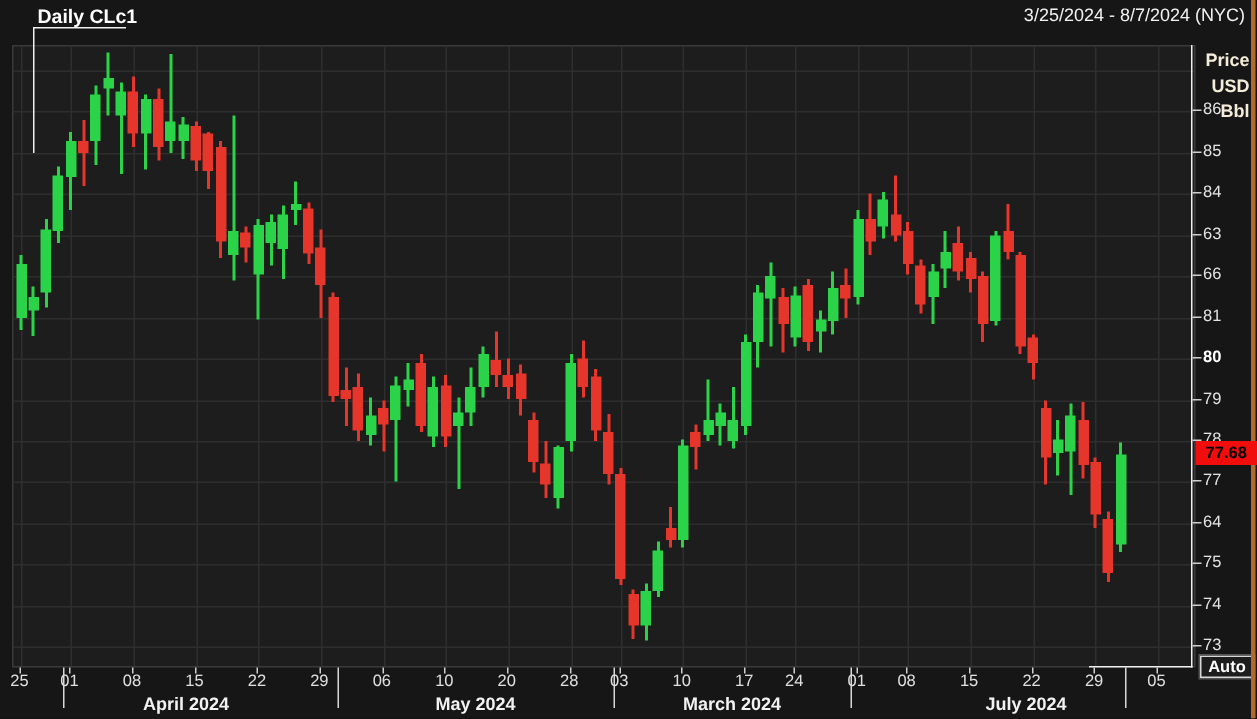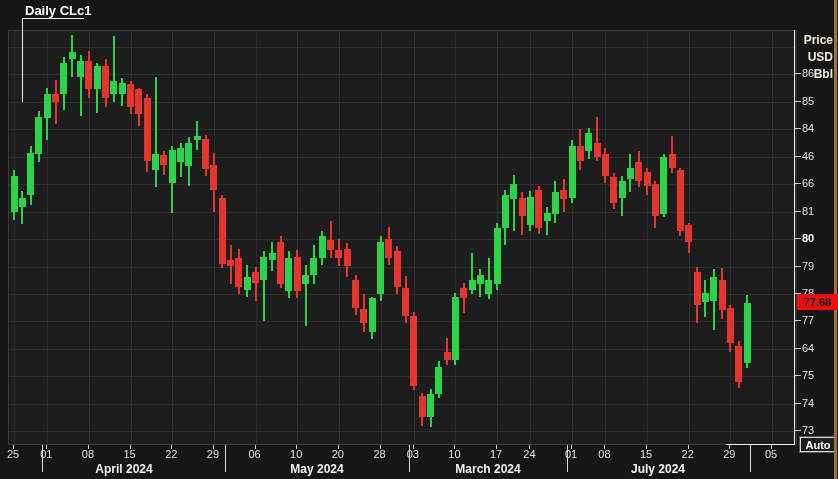--- a/index.html
+++ b/index.html
@@ -31,20 +31,21 @@
                transform:translateX(-50%);}
   .month-sep{position:absolute;top:445px;width:1px;height:27px;background:#d8d8d8;}
   .edge-line{position:absolute;left:834px;top:0;width:3px;height:479px;background:#b06a2e;}
 </style>
 </head>
 <body>
 
 <div id="app">
 
   <div class="hdr-title">Daily CLc1</div>
+  <div class="hdr-range">3/25/2024 - 8/7/2024 (NYC)</div>
 
   <div id="plot">
       <div class="grid-h" style="top: 400.2px;"></div>
       <div class="grid-h" style="top: 372.75px;"></div>
       <div class="grid-h" style="top: 345.3px;"></div>
       <div class="grid-h" style="top: 317.85px;"></div>
       <div class="grid-h" style="top: 290.4px;"></div>
       <div class="grid-h" style="top: 262.95px;"></div>
       <div class="grid-h" style="top: 235.5px;"></div>
       <div class="grid-h" style="top: 208.05px;"></div>
@@ -267,21 +268,21 @@
   </div>
 
   <div id="price-axis">
       <div class="price-dash" style="top: 73.35px;"></div>
       <div class="price-label" style="top: 73.35px;">86</div>
       <div class="price-dash" style="top: 100.8px;"></div>
       <div class="price-label" style="top: 100.8px;">85</div>
       <div class="price-dash" style="top: 128.25px;"></div>
       <div class="price-label" style="top: 128.25px;">84</div>
       <div class="price-dash" style="top: 155.7px;"></div>
-      <div class="price-label" style="top: 155.7px;">46</div>
+      <div class="price-label" style="top: 155.7px;">63</div>
       <div class="price-dash" style="top: 183.15px;"></div>
       <div class="price-label" style="top: 183.15px;">66</div>
       <div class="price-dash" style="top: 210.6px;"></div>
       <div class="price-label" style="top: 210.6px;">81</div>
       <div class="price-dash" style="top: 238.05px;"></div>
       <div class="price-label bold" style="top: 238.05px;">80</div>
       <div class="price-dash" style="top: 265.5px;"></div>
       <div class="price-label" style="top: 265.5px;">79</div>
       <div class="price-dash" style="top: 292.95px;"></div>
       <div class="price-label" style="top: 292.95px;">78</div>
@@ -338,21 +339,21 @@
       <div class="day-dash" style="left: 771.03px;"></div>
       <div class="day-label" style="left: 771.03px;">05</div>
       <div class="month-sep" style="left: 42px;"></div>
       <div class="month-sep" style="left: 225px;"></div>
       <div class="month-sep" style="left: 409px;"></div>
       <div class="month-sep" style="left: 567px;"></div>
       <div class="month-sep" style="left: 750px;"></div>
       <div class="month-label" style="left: 124px;">April 2024</div>
       <div class="month-label" style="left: 317px;">May 2024</div>
       <div class="month-label" style="left: 488px;">March 2024</div>
-      <div class="month-label" style="left: 658px;">July 2024</div>
+      <div class="month-label" style="left: 684px;">July 2024</div>
     </div>
 
   <div class="last-tag" style="top: 293.734px;">77.68</div>
 
   <div class="auto-btn">Auto</div>
 
   <div class="edge-line"></div>
 </div>
 
 </body></html>

